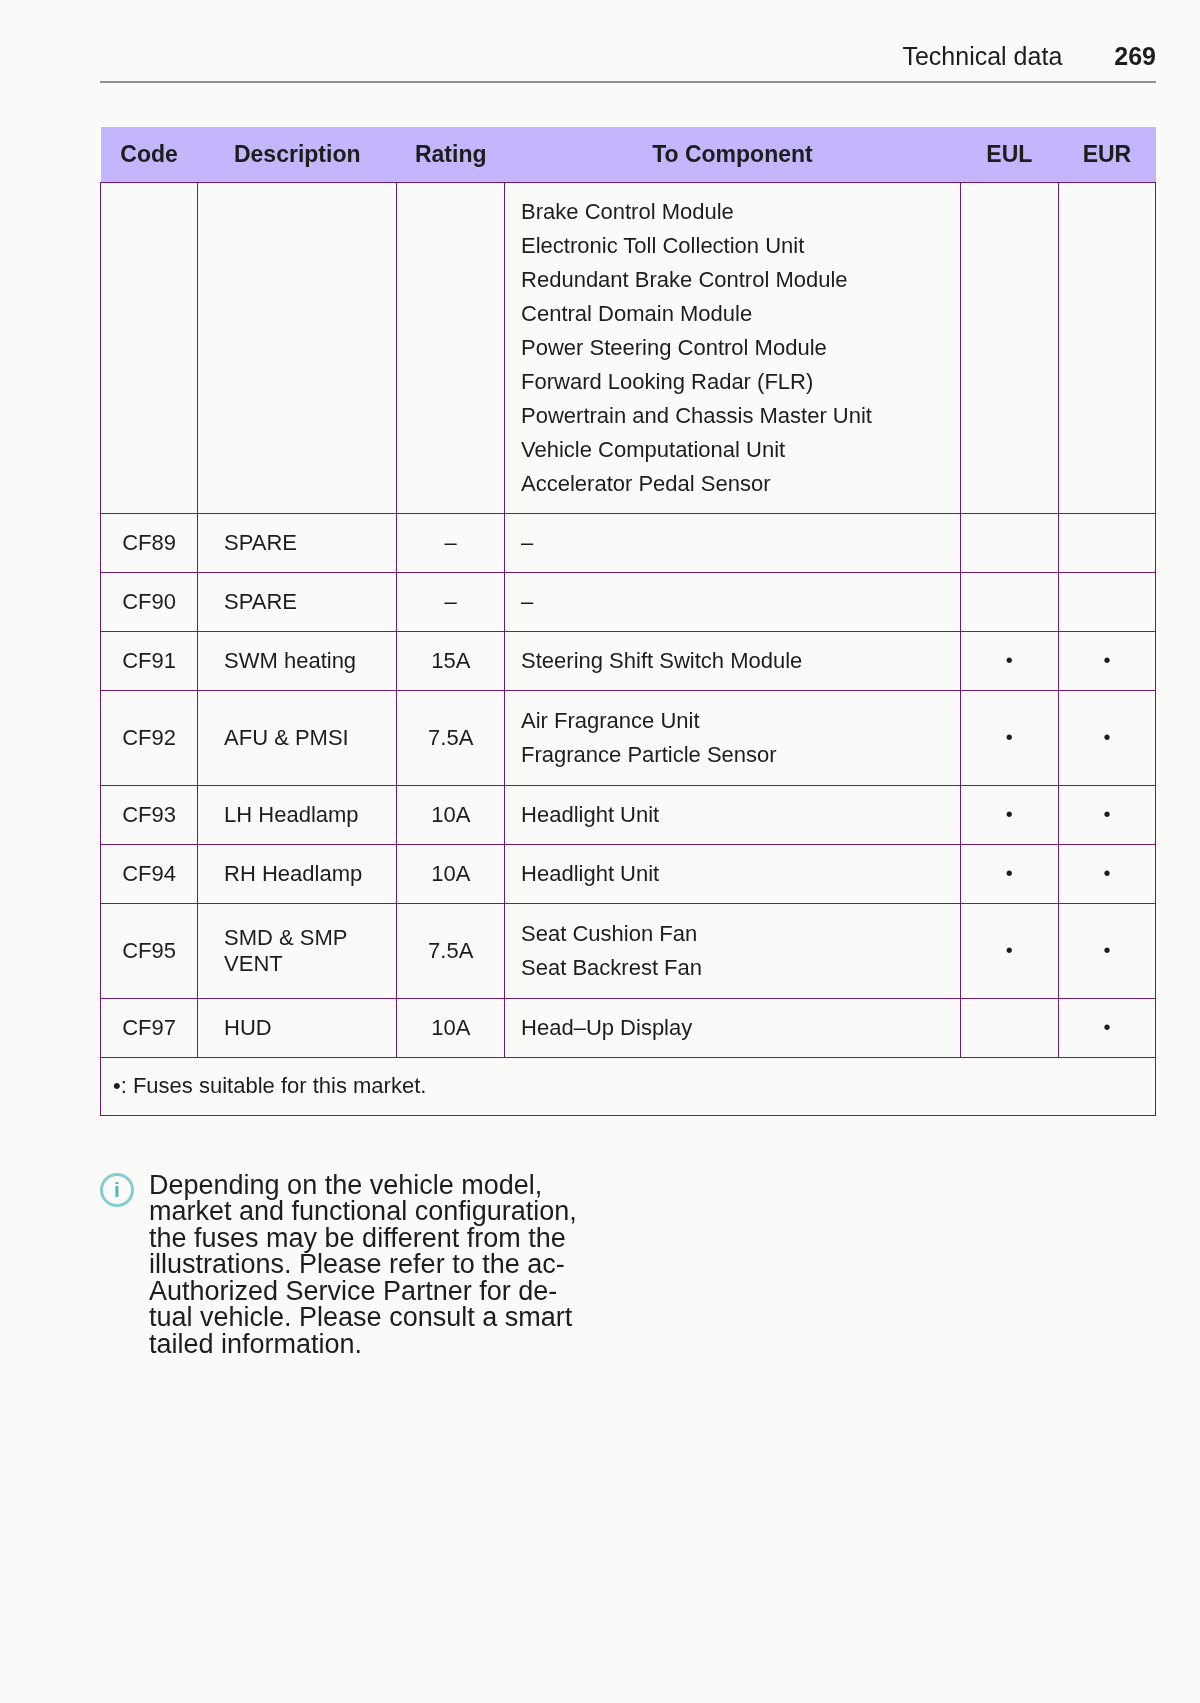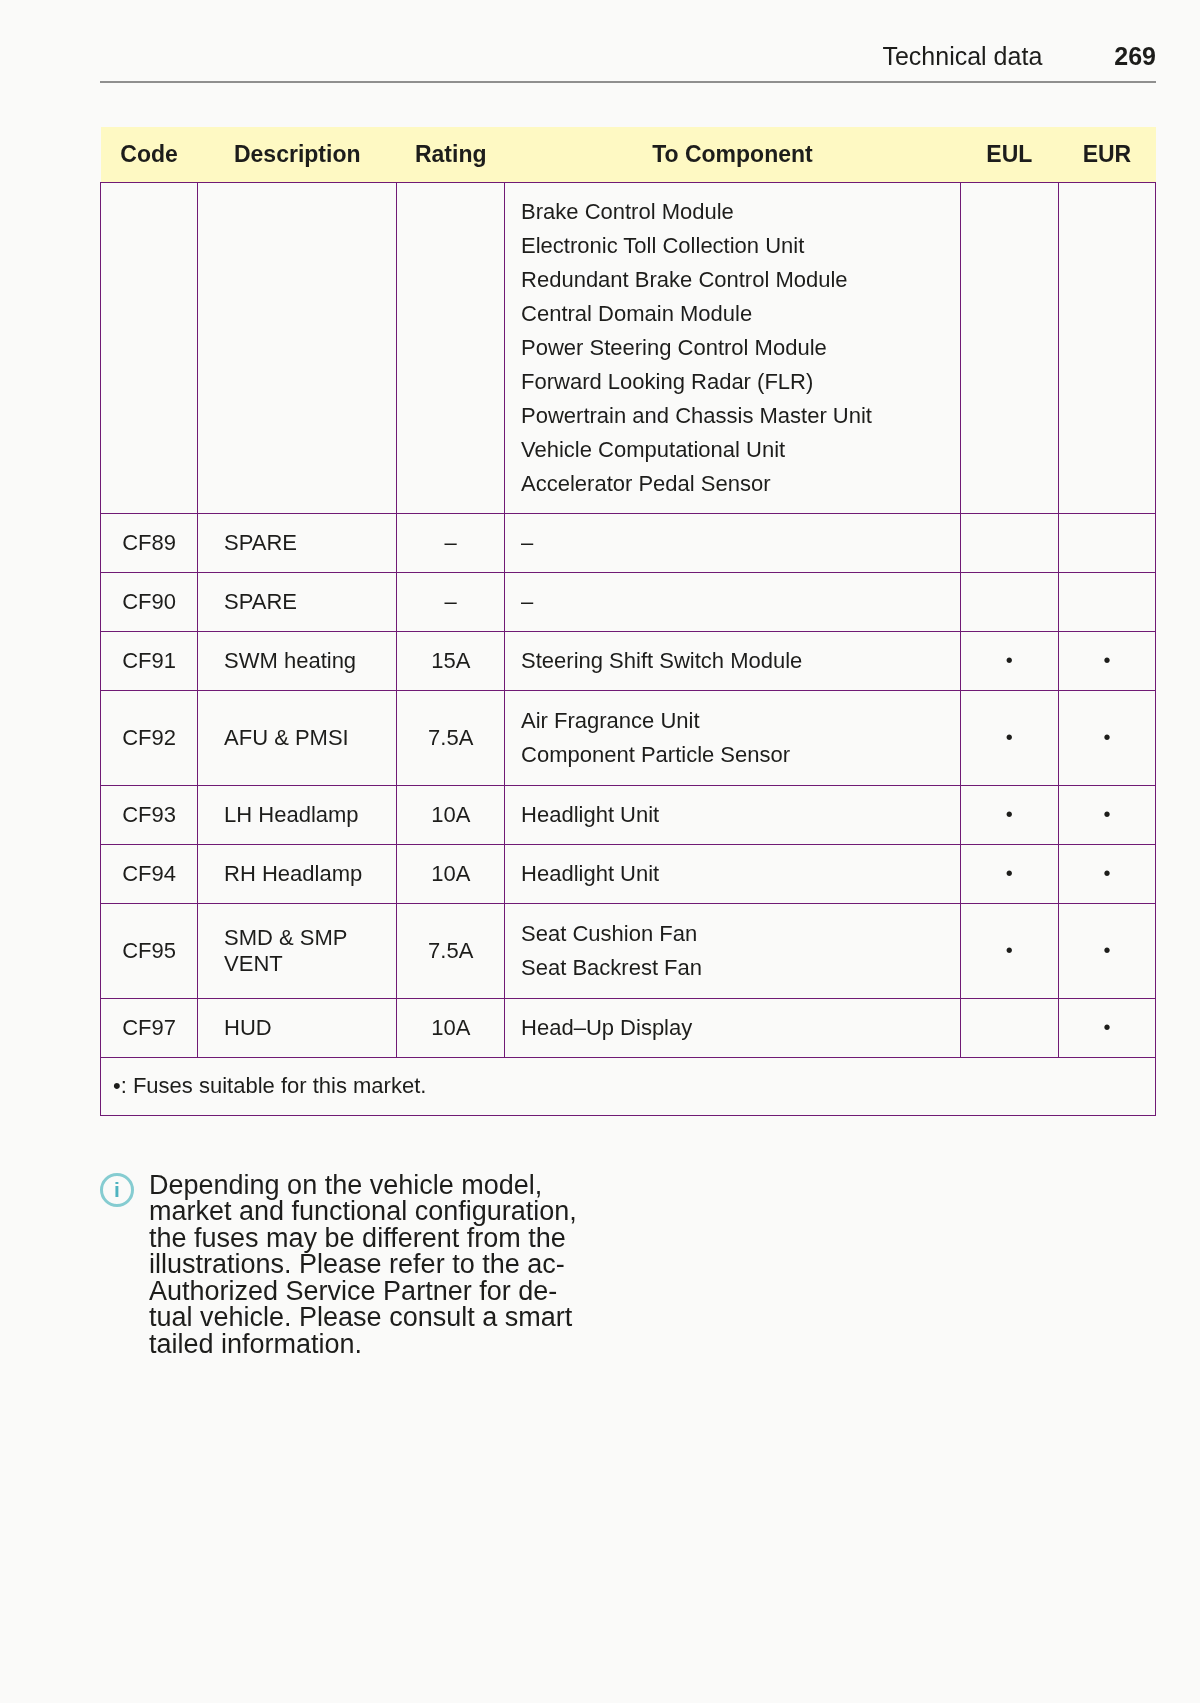--- a/index.html
+++ b/index.html
@@ -17,34 +17,34 @@
   .page-header{
     padding-top:42px;
     padding-bottom:10px;
     border-bottom:2px solid #8f8f8f;
     display:flex;
     justify-content:flex-end;
     align-items:baseline;
     gap:52px;
     font-size:25px;
   }
-  .page-header .num{ font-weight:700;margin-left:20px; }
+  .page-header .num{ font-weight:700; }
 
   
   table.fuse{
     margin-top:44px;
     width:100%;
     border-collapse:collapse;
     font-size:22px;
     table-layout:fixed;
   }
   col.c-code{width:9.2%} col.c-desc{width:18.9%} col.c-rating{width:10.2%}
   col.c-comp{width:43.2%} col.c-eul{width:9.3%} col.c-eur{width:9.2%}
   table.fuse thead th{
-    background:#fef9c3;
+    background:#c4b5fd;
     height:55px;
     font-size:23px;
     font-weight:700;
     text-align:center;
     border:none;
   }
   table.fuse td{
     border:1px solid #701a75;
     vertical-align:middle;
     background:transparent;
@@ -163,21 +163,21 @@
           </td>
           <td class="c mark">•</td>
           <td class="c mark">•</td>
         </tr>
         <tr class="h2">
           <td class="c">CF92</td>
           <td class="desc">AFU &amp; PMSI</td>
           <td class="c">7.5A</td>
           <td class="comp">
             <div>Air Fragrance Unit</div>
-            <div>Component Particle Sensor</div>
+            <div>Fragrance Particle Sensor</div>
           </td>
           <td class="c mark">•</td>
           <td class="c mark">•</td>
         </tr>
         <tr class="h1">
           <td class="c">CF93</td>
           <td class="desc">LH Headlamp</td>
           <td class="c">10A</td>
           <td class="comp">
             <div>Headlight Unit</div>

